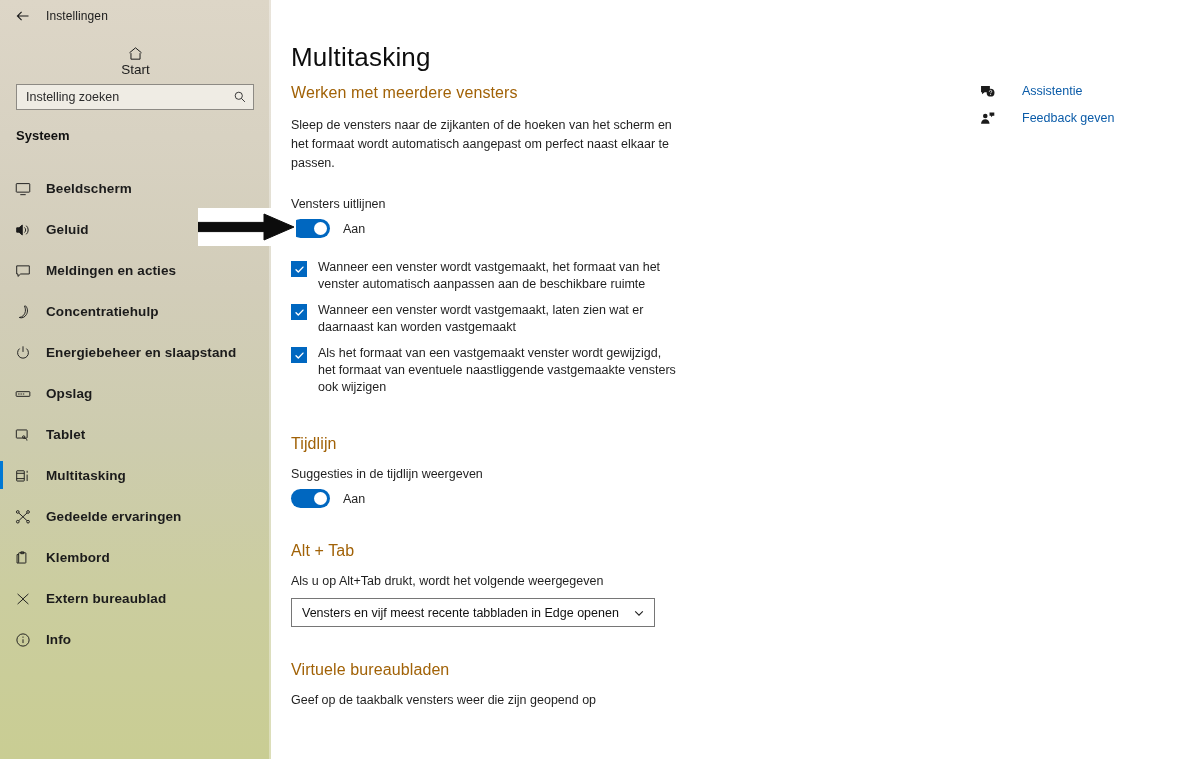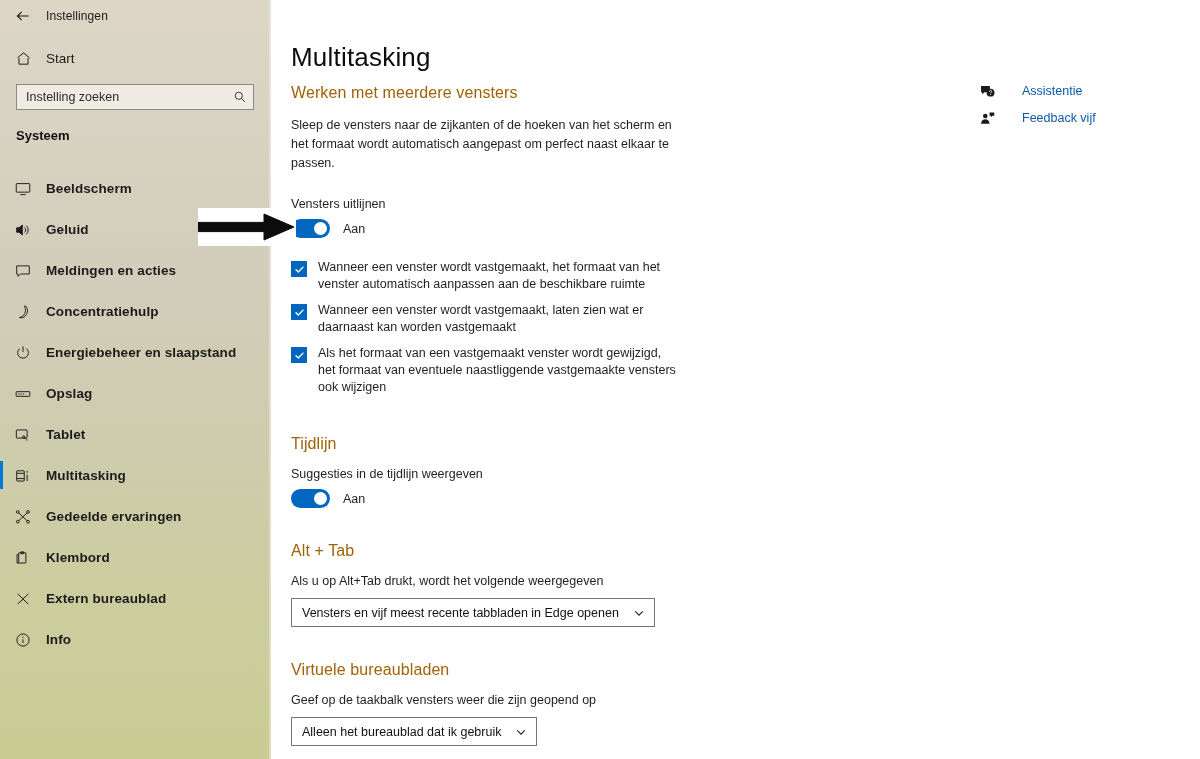--- a/index.html
+++ b/index.html
@@ -56,21 +56,21 @@
   .app-title {
     font-size: 12px;
     color: #1b1b1b;
     letter-spacing: 0.1px;
   }
 
   .home-row {
     position: absolute;
     left: 0; top: 45px;
     width: 271px; height: 26px;
-    display: flex; align-items: center;
+    display: flex; align-items: center; flex-direction: column;
   }
   .home-icon-wrap {
     width: 46px; display: flex; align-items: center; justify-content: center;
     color: #1b1b1b;
   }
   .home-label { font-size: 13.5px; color: #1b1b1b; }
 
   .search-box {
     position: absolute;
     left: 16px; top: 84px;
@@ -565,28 +565,20 @@
               </svg>
           </span>
         </div>
       </section>
 
       <div class="blk-sep-2"></div>
 
       <section>
         <h2 class="group-head">Virtuele bureaubladen</h2>
         <div class="field-label" style="margin-top:8px;margin-bottom:10px">Geef op de taakbalk vensters weer die zijn geopend op</div>
-        <div class="combo">
-          <span class="combo-text">Alleen het bureaublad dat ik gebruik</span>
-          <span class="chev">
-            <svg width="12" height="12" viewBox="0 0 12 12" fill="none" stroke="currentColor" stroke-width="1.1">
-                <path d="M2.2 4.3 6 8.1 9.8 4.3"></path>
-              </svg>
-          </span>
-        </div>
       </section>
 
     </div>
   </div>
 
   <div id="help-panel">
     <div class="help-row">
       <div class="help-icon">
         <svg width="17" height="17" viewBox="0 0 20 20" fill="none">
           <path d="M2.4 3.6h10.4v7.2H6.6L3.6 13.2v-2.4H2.4z" fill="#1b1b1b"></path>
@@ -598,21 +590,21 @@
       <div class="help-link">Assistentie</div>
     </div>
     <div class="help-row">
       <div class="help-icon">
         <svg width="17" height="17" viewBox="0 0 20 20" fill="none">
           <circle cx="7.4" cy="7" r="2.7" fill="#1b1b1b"></circle>
           <path d="M2.4 16.2c0-3 2.2-5.2 5-5.2s5 2.2 5 5.2z" fill="#1b1b1b"></path>
           <path d="M12.4 2.8h5.6v4h-2l-1.8 1.8V6.8h-1.8z" fill="#1b1b1b"></path>
         </svg>
       </div>
-      <div class="help-link">Feedback vijf</div>
+      <div class="help-link">Feedback geven</div>
     </div>
   </div>
 
   <div id="annotation-arrow">
     <svg width="98" height="38" viewBox="0 0 98 38">
       <path d="M0 14.4 H66 V6 L96 19 L66 32 V23.6 H0 Z" fill="#0c0c0c" stroke="#0c0c0c" stroke-width="1" stroke-linejoin="miter"></path>
     </svg>
   </div>
 
 </div>

